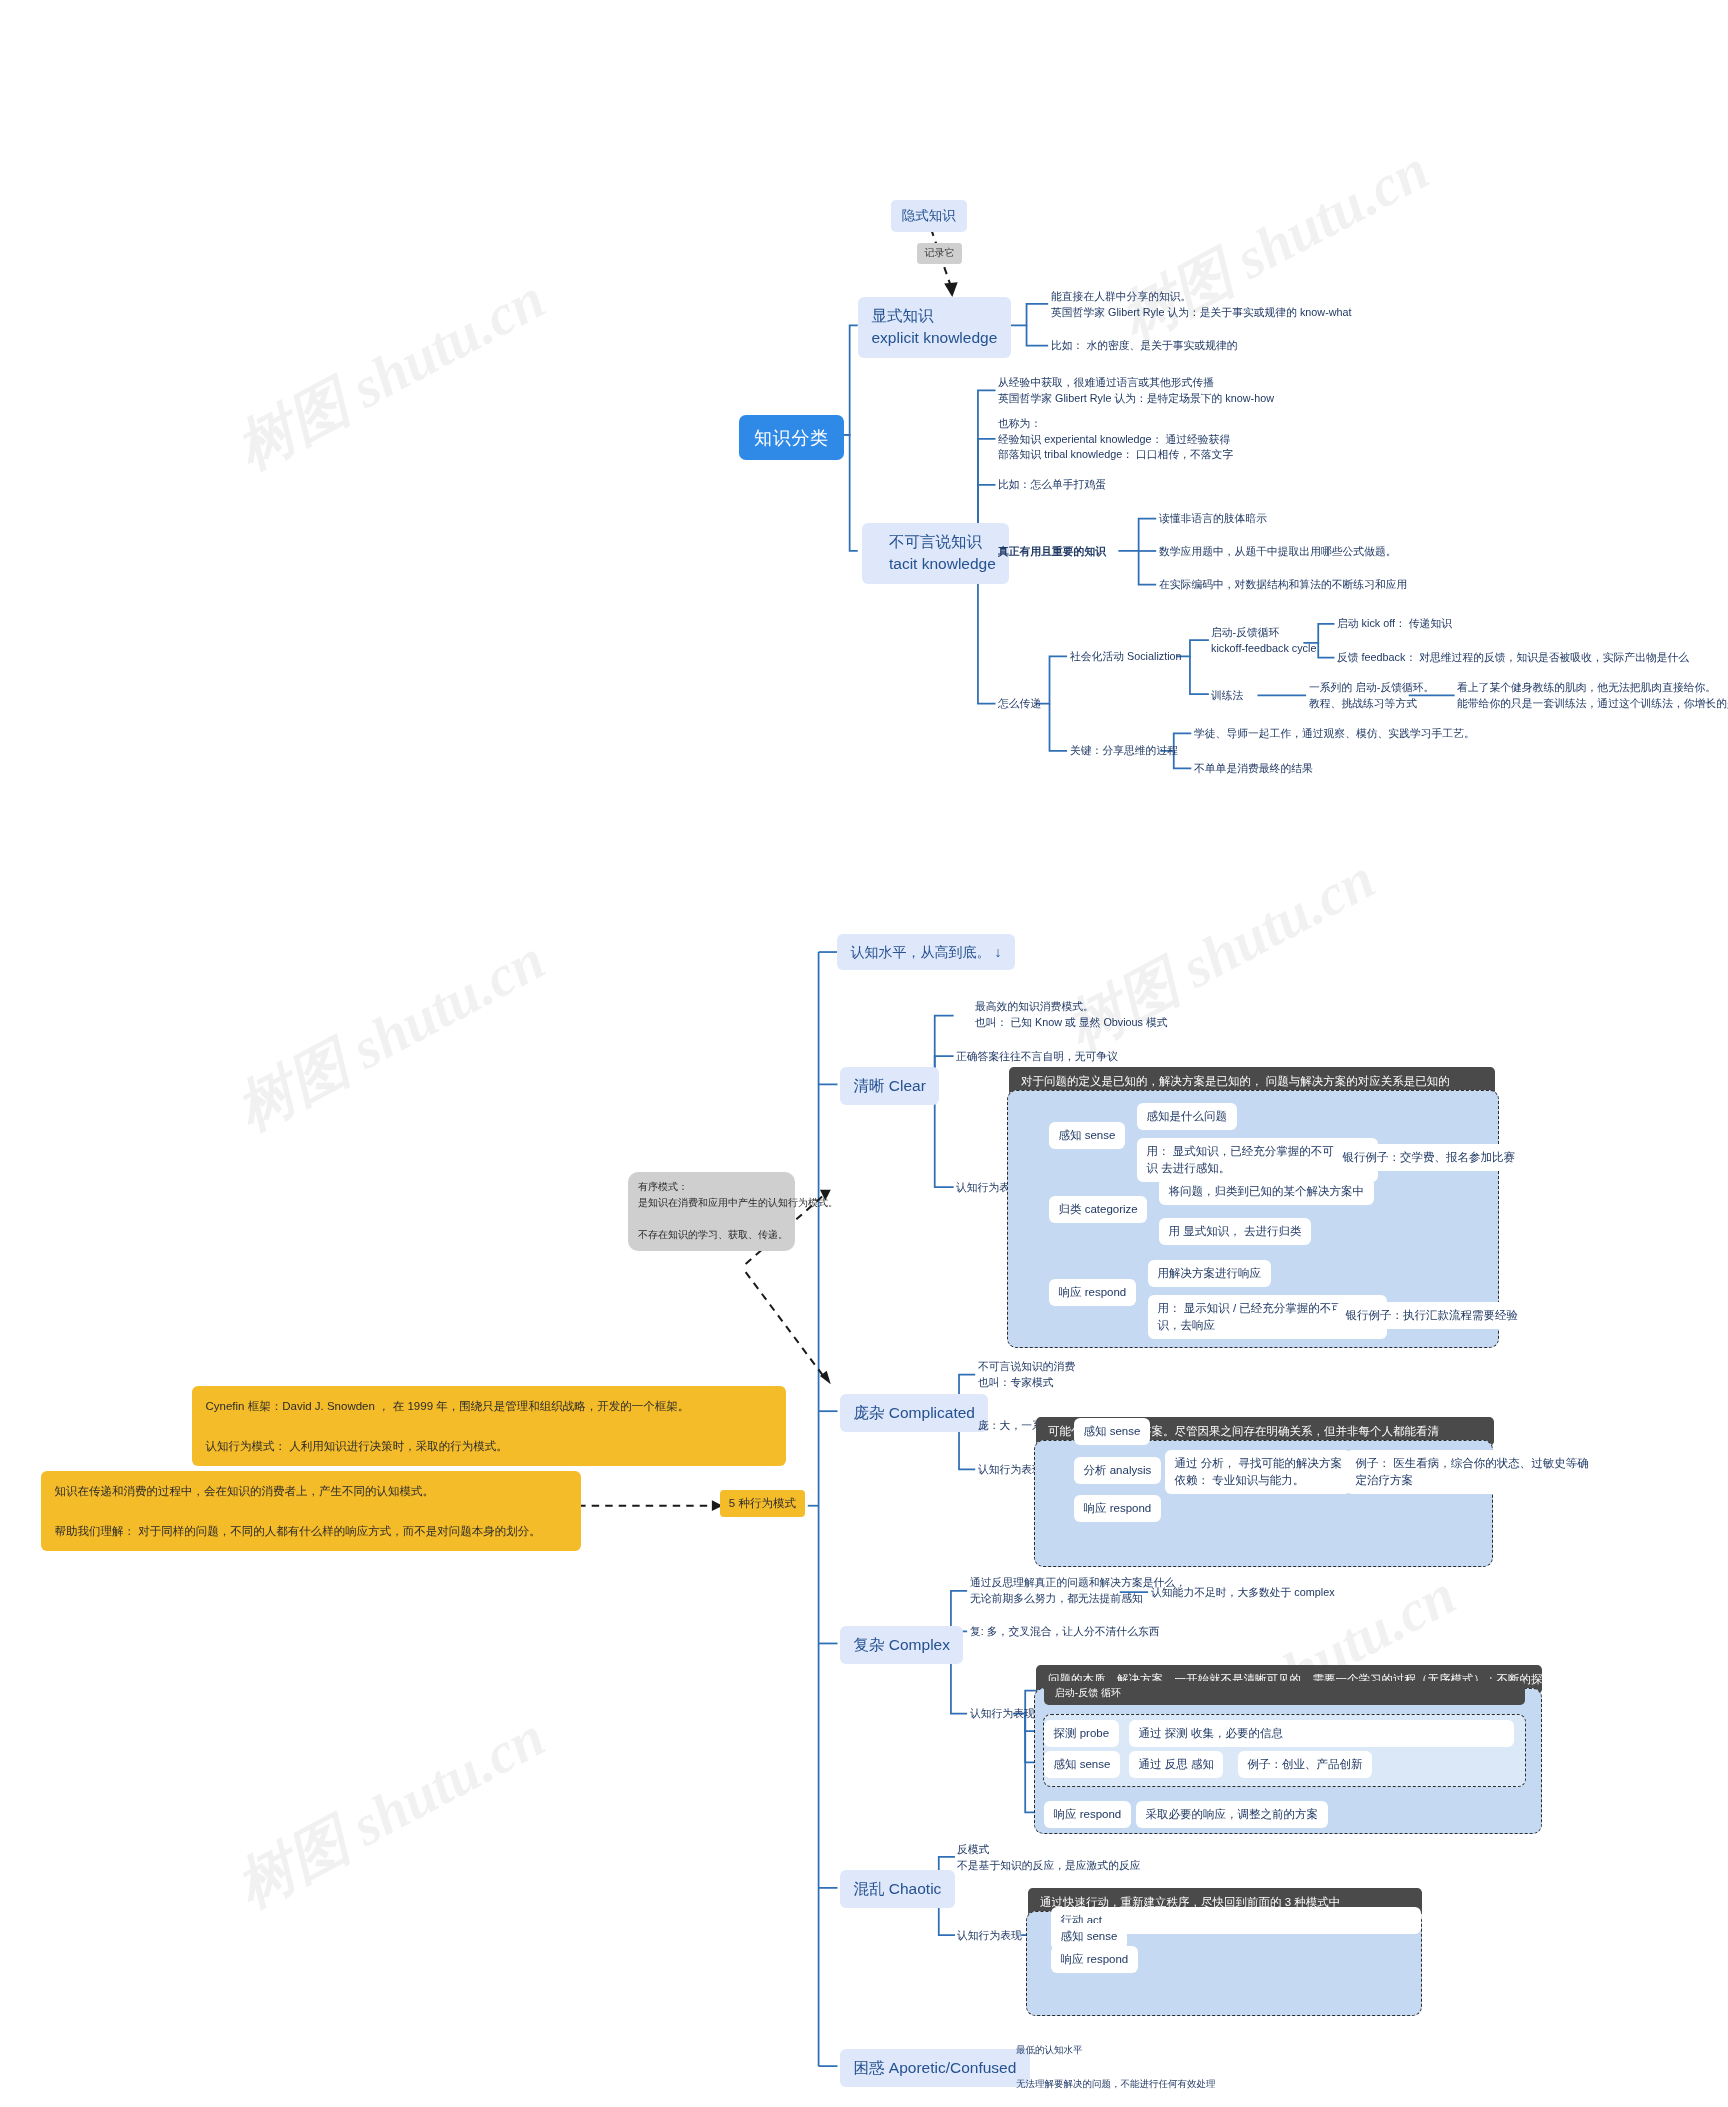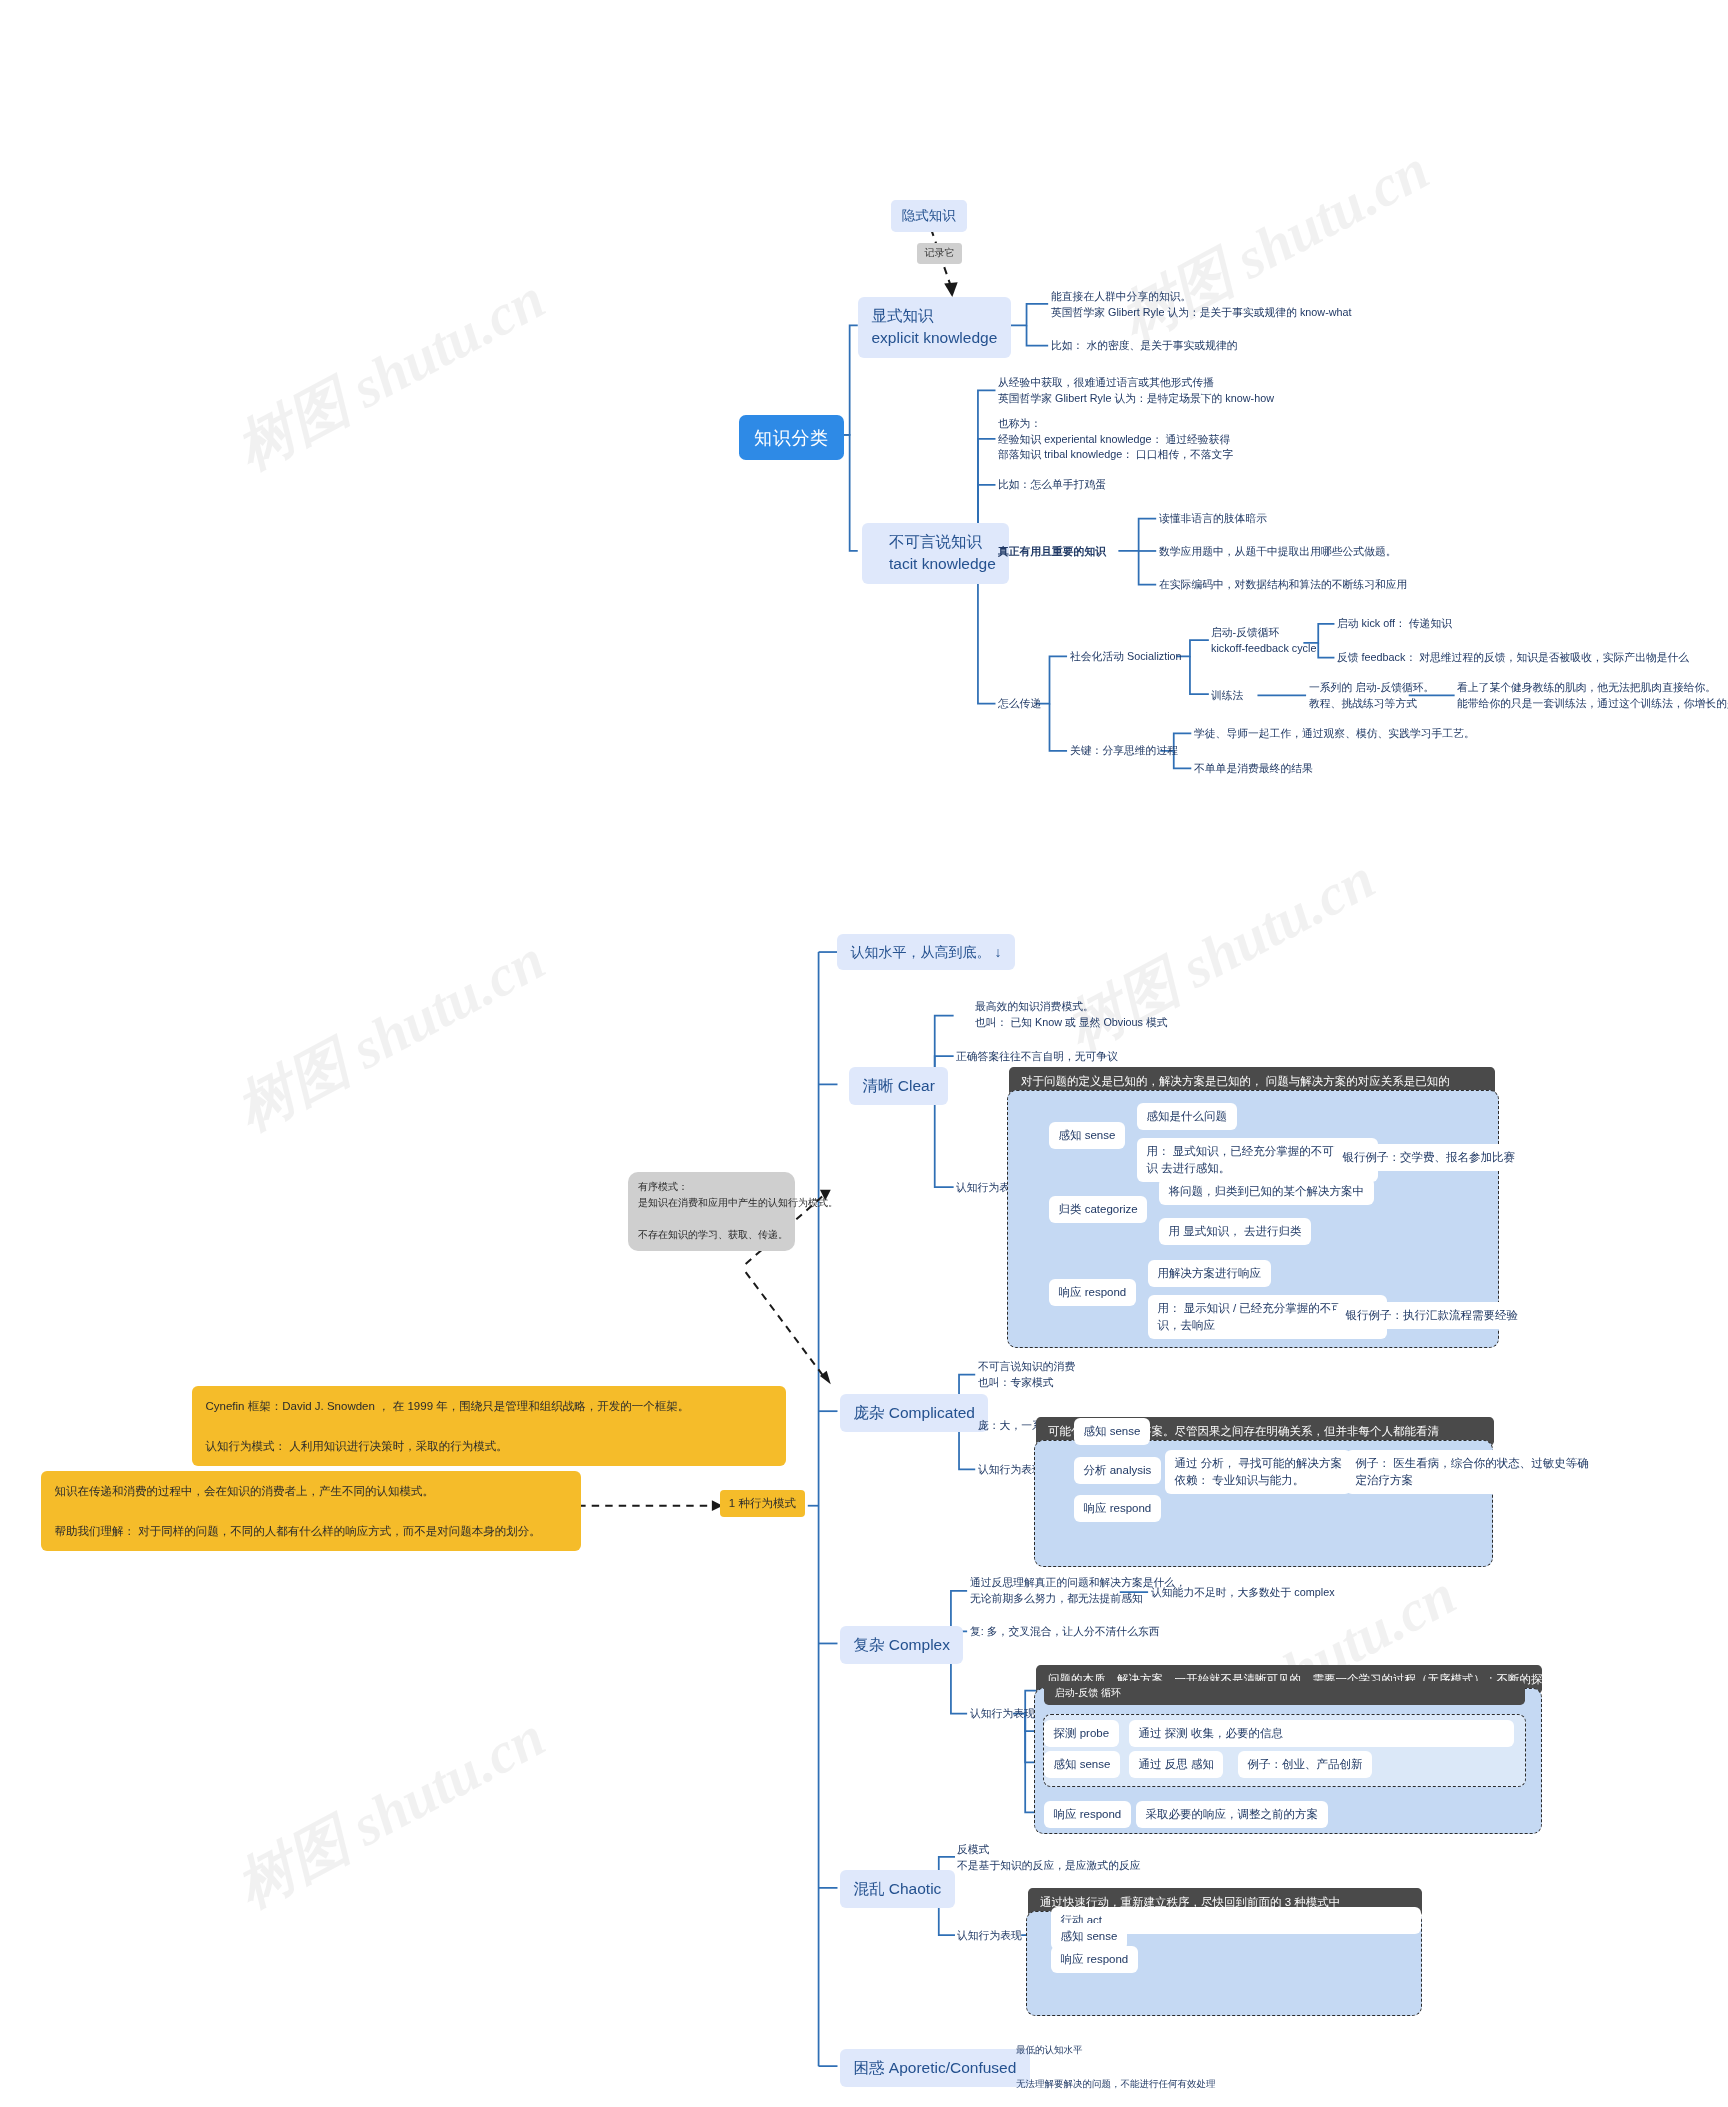--- a/index.html
+++ b/index.html
@@ -235,30 +235,30 @@
   <div class="node txt" style="left:1194px;top:761px;">不单单是消费最终的结果</div>
 
   <div class="node yellow" style="left:192px;top:1386px;width:594px;">Cynefin 框架：David J. Snowden ， 在 1999 年，围绕只是管理和组织战略，开发的一个框架。
 
 认知行为模式： 人利用知识进行决策时，采取的行为模式。</div>
 
   <div class="node yellow" style="left:41px;top:1471px;width:540px;">知识在传递和消费的过程中，会在知识的消费者上，产生不同的认知模式。
 
 帮助我们理解： 对于同样的问题，不同的人都有什么样的响应方式，而不是对问题本身的划分。</div>
 
-  <div class="node yellow-sm" style="left:720px;top:1490px;">1 种行为模式</div>
+  <div class="node yellow-sm" style="left:720px;top:1490px;">5 种行为模式</div>
 
   <div class="node graybox" style="left:628px;top:1172px;width:167px;">有序模式：
 是知识在消费和应用中产生的认知行为模式。
 
 不存在知识的学习、获取、传递。</div>
 
   <div class="node lvl1" style="left:837px;top:934px;font-size:14px;">认知水平，从高到底。 ↓</div>
 
-  <div class="node lvl1" style="left:840px;top:1067px;margin-left:9px;">清晰 Clear</div>
+  <div class="node lvl1" style="left:840px;top:1067px;">清晰 Clear</div>
   <div class="node txt" style="left:975px;top:999px;">最高效的知识消费模式。
 也叫： 已知 Know 或 显然 Obvious 模式</div>
   <div class="node txt" style="left:956px;top:1049px;">正确答案往往不言自明，无可争议</div>
   <div class="node txt" style="left:956px;top:1180px;">认知行为表现</div>
 
   <div class="node darkbar" style="left:1009px;top:1067px;width:486px;">对于问题的定义是已知的，解决方案是已知的， 问题与解决方案的对应关系是已知的</div>
   <div class="node dashbox" style="left:1007px;top:1090px;width:492px;height:258px;"></div>
 
   <div class="node white-chip" style="left:1049px;top:1122px;">感知 sense</div>
   <div class="node white-chip" style="left:1137px;top:1103px;">感知是什么问题</div>

